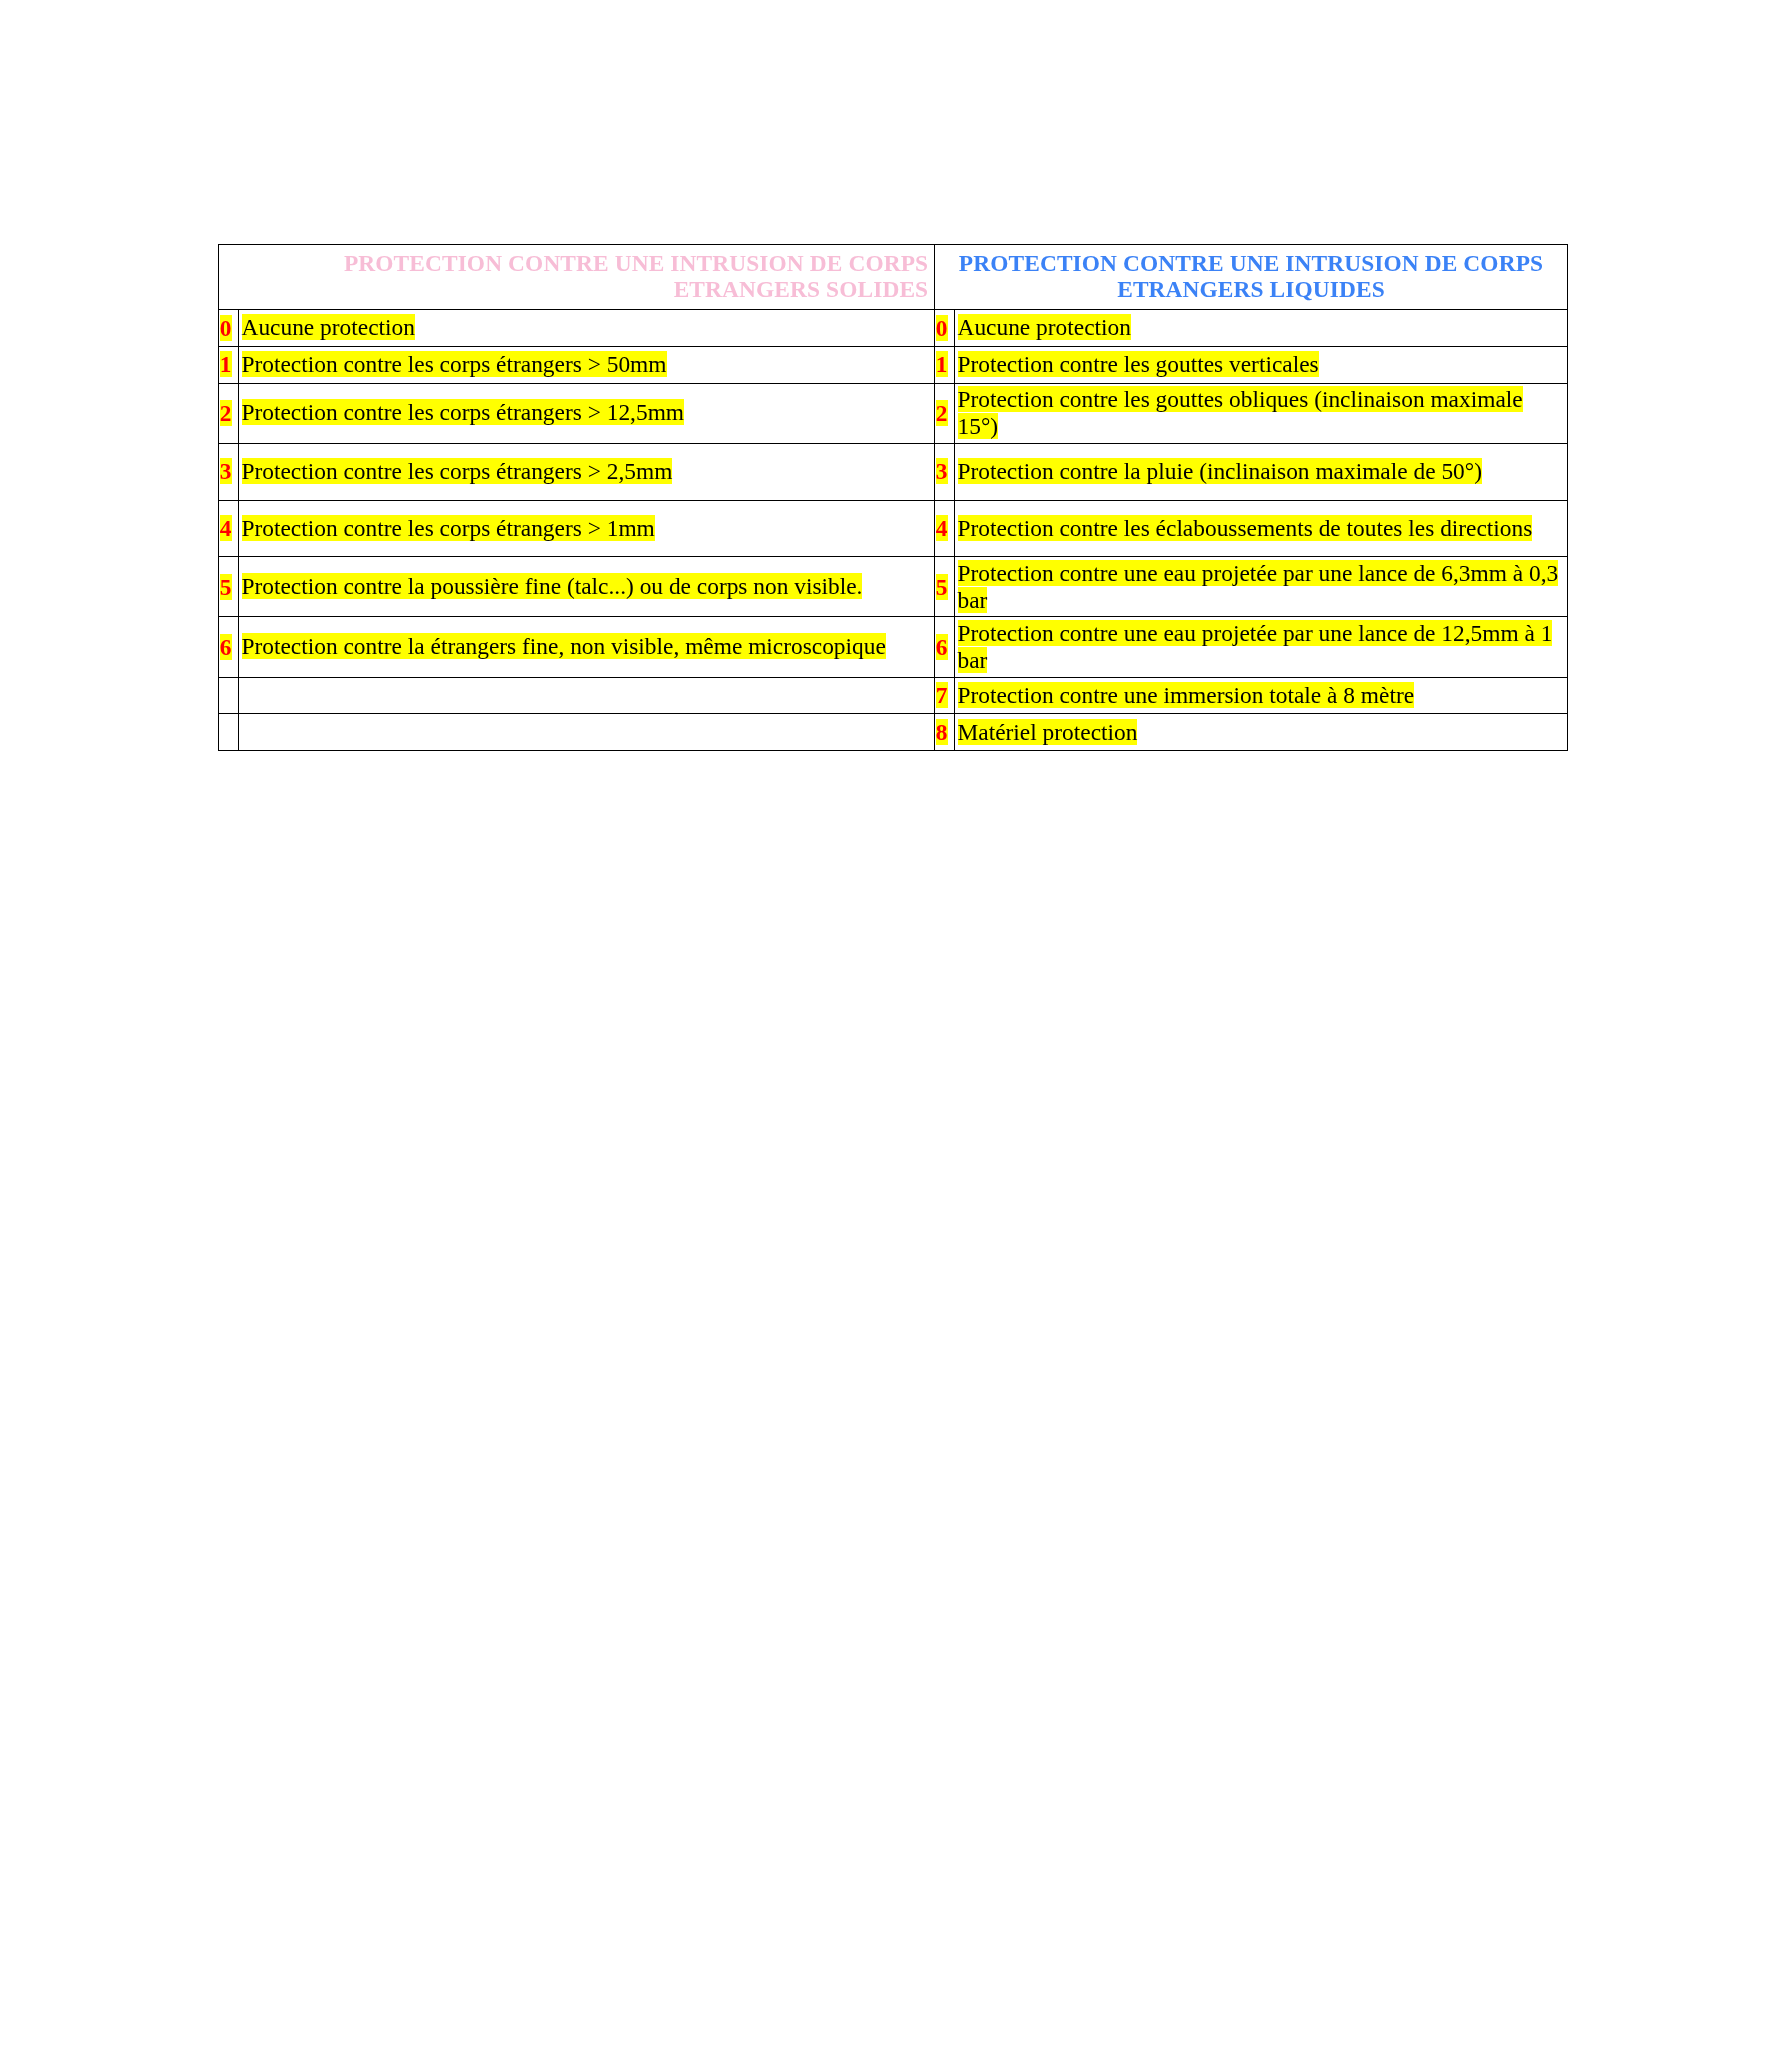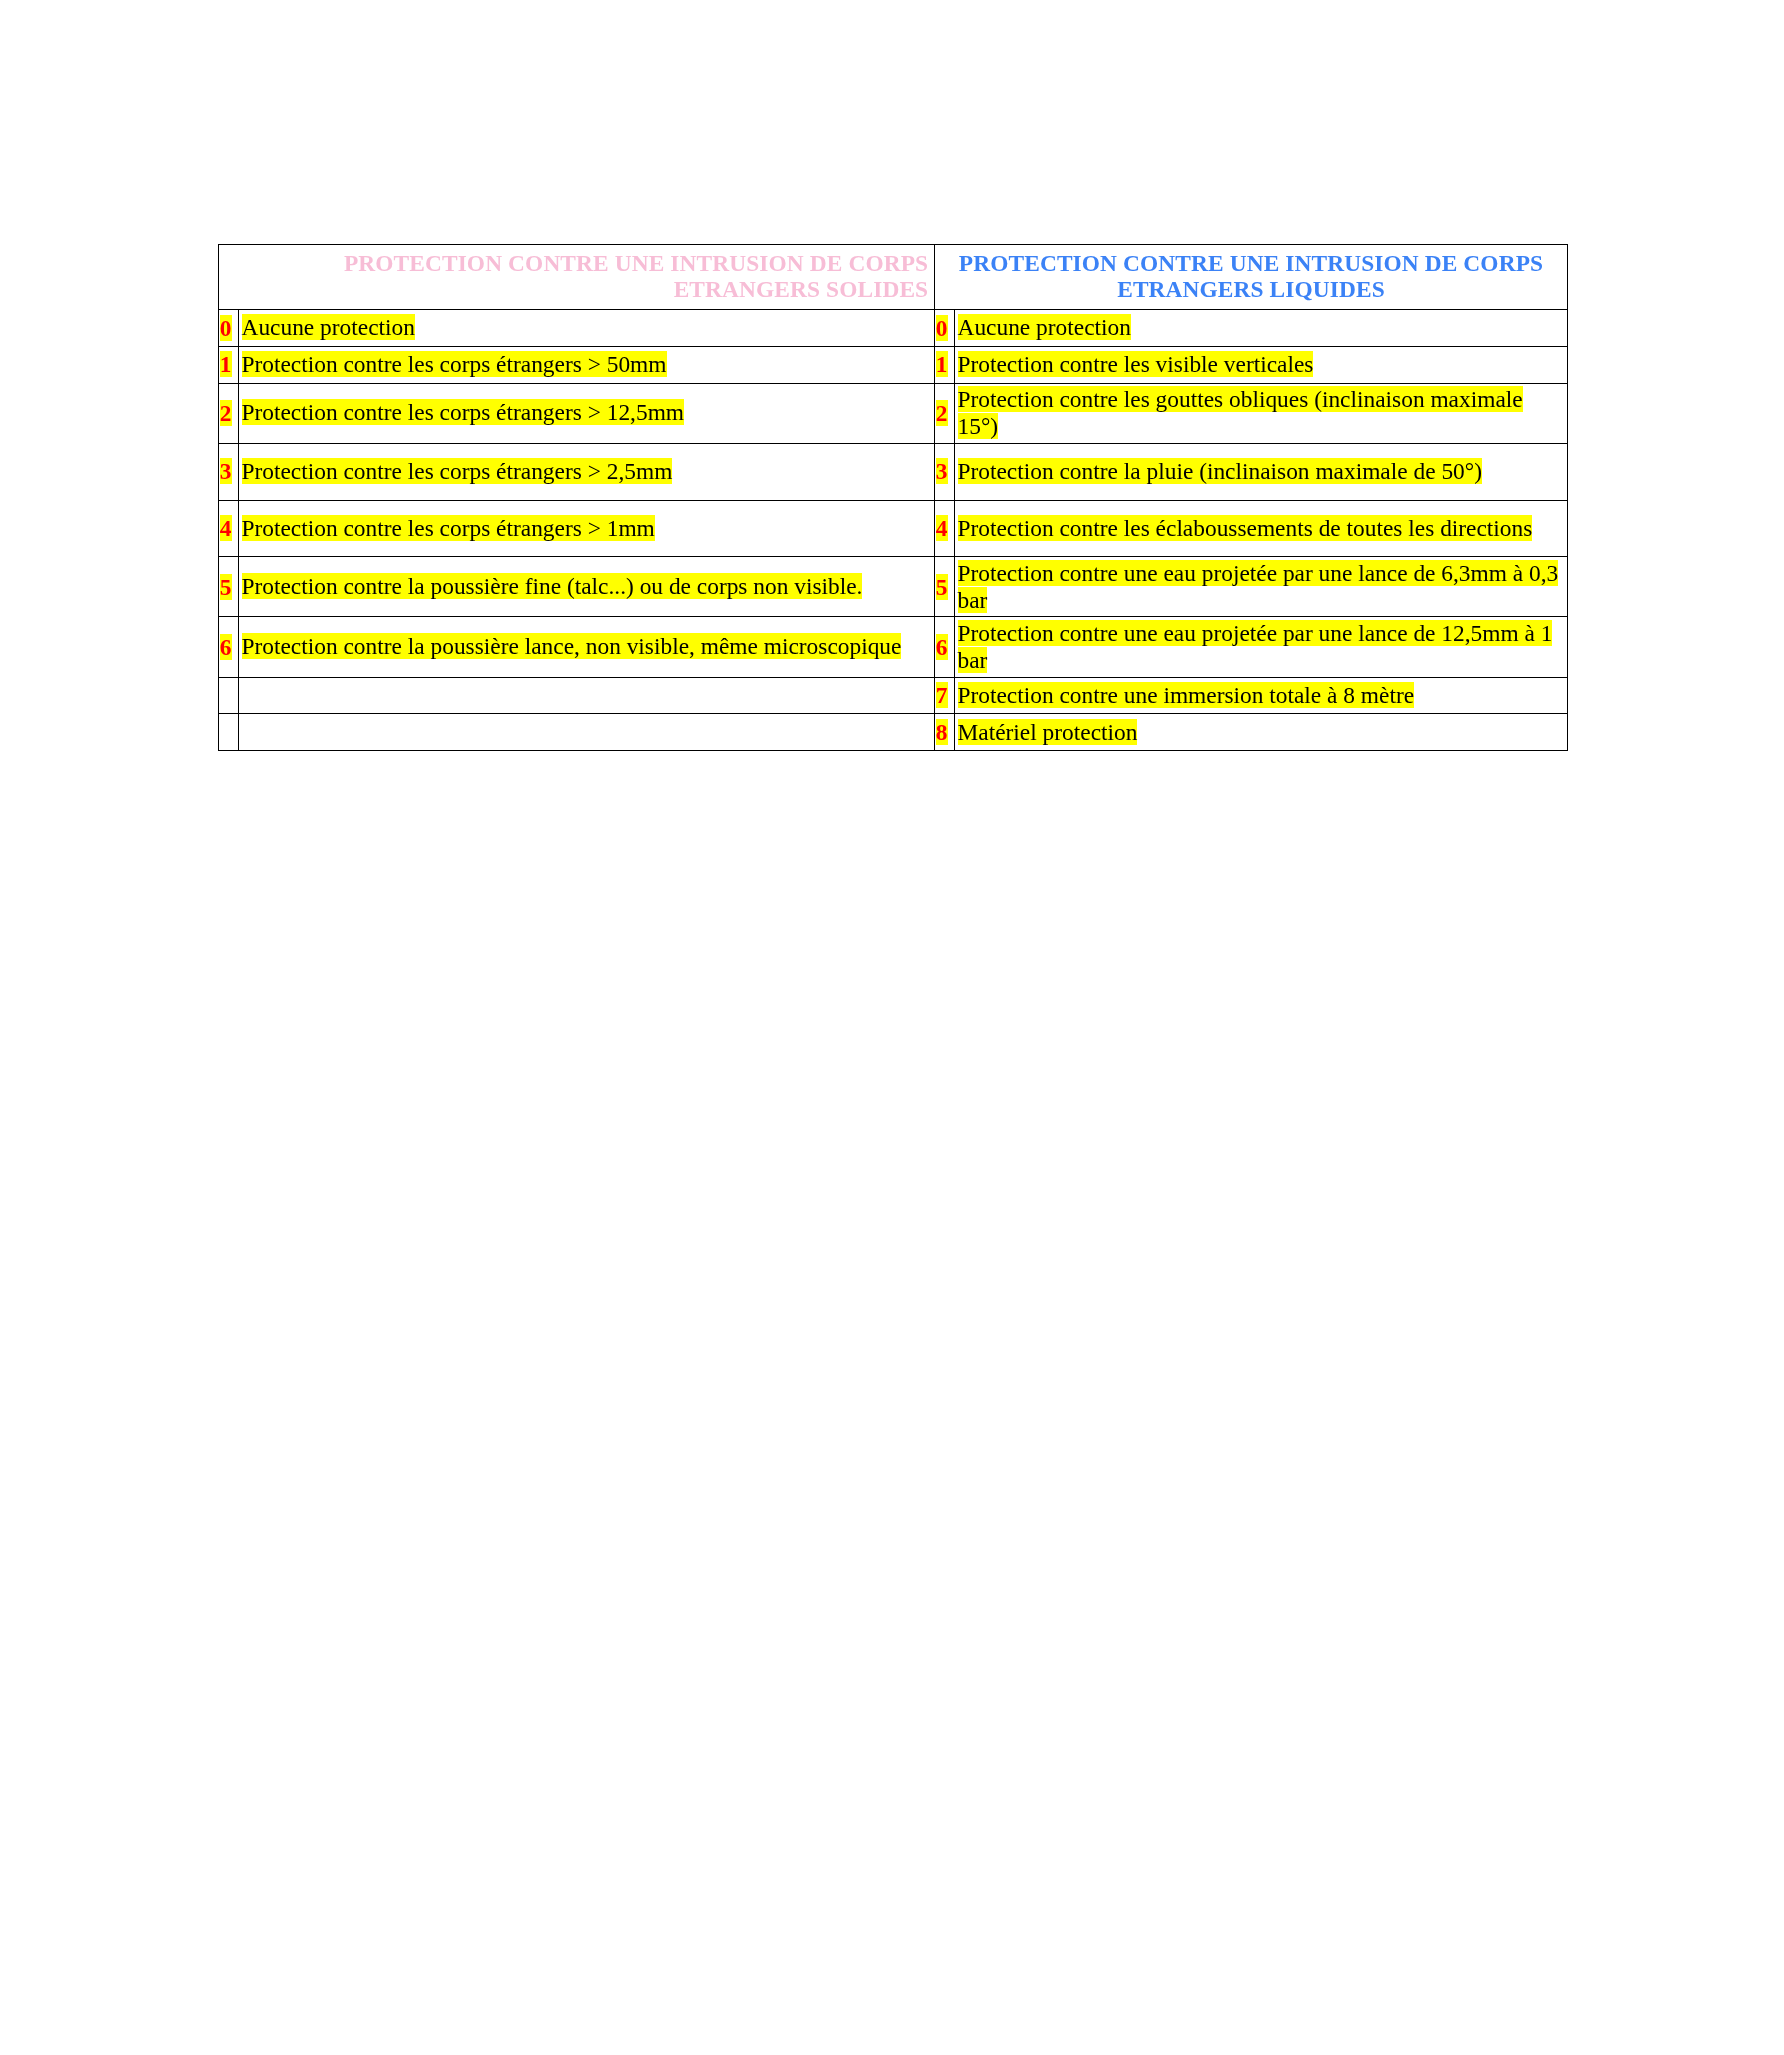--- a/index.html
+++ b/index.html
@@ -107,21 +107,21 @@
         <td class="numcell"><span class="hl">0</span></td>
         <td class="txtcell"><span class="hl">Aucune protection</span></td>
         <td class="numcell"><span class="hl">0</span></td>
         <td class="txtcell"><span class="hl">Aucune protection</span></td>
       </tr>
 
       <tr class="r-short">
         <td class="numcell"><span class="hl">1</span></td>
         <td class="txtcell"><span class="hl">Protection contre les corps étrangers &gt; 50mm</span></td>
         <td class="numcell"><span class="hl">1</span></td>
-        <td class="txtcell"><span class="hl">Protection contre les visible verticales</span></td>
+        <td class="txtcell"><span class="hl">Protection contre les gouttes verticales</span></td>
       </tr>
 
       <tr class="r-tall">
         <td class="numcell"><span class="hl">2</span></td>
         <td class="txtcell"><span class="hl">Protection contre les corps étrangers &gt; 12,5mm</span></td>
         <td class="numcell"><span class="hl">2</span></td>
         <td class="txtcell"><span class="hl">Protection contre les gouttes obliques (inclinaison maximale 15°)</span></td>
       </tr>
 
       <tr class="r-tall">
@@ -140,21 +140,21 @@
 
       <tr class="r-tall">
         <td class="numcell"><span class="hl">5</span></td>
         <td class="txtcell"><span class="hl">Protection contre la poussière fine (talc...) ou de corps non visible.</span></td>
         <td class="numcell"><span class="hl">5</span></td>
         <td class="txtcell"><span class="hl">Protection contre une eau projetée par une lance de 6,3mm à 0,3 bar</span></td>
       </tr>
 
       <tr class="r-tall">
         <td class="numcell"><span class="hl">6</span></td>
-        <td class="txtcell"><span class="hl">Protection contre la poussière lance, non visible, même microscopique</span></td>
+        <td class="txtcell"><span class="hl">Protection contre la étrangers fine, non visible, même microscopique</span></td>
         <td class="numcell"><span class="hl">6</span></td>
         <td class="txtcell"><span class="hl">Protection contre une eau projetée par une lance de 12,5mm à 1 bar</span></td>
       </tr>
 
       <tr class="r-short">
         <td class="numcell empty"><span></span></td>
         <td class="txtcell empty"><span></span></td>
         <td class="numcell"><span class="hl">7</span></td>
         <td class="txtcell"><span class="hl">Protection contre une immersion totale à 8 mètre</span></td>
       </tr>

